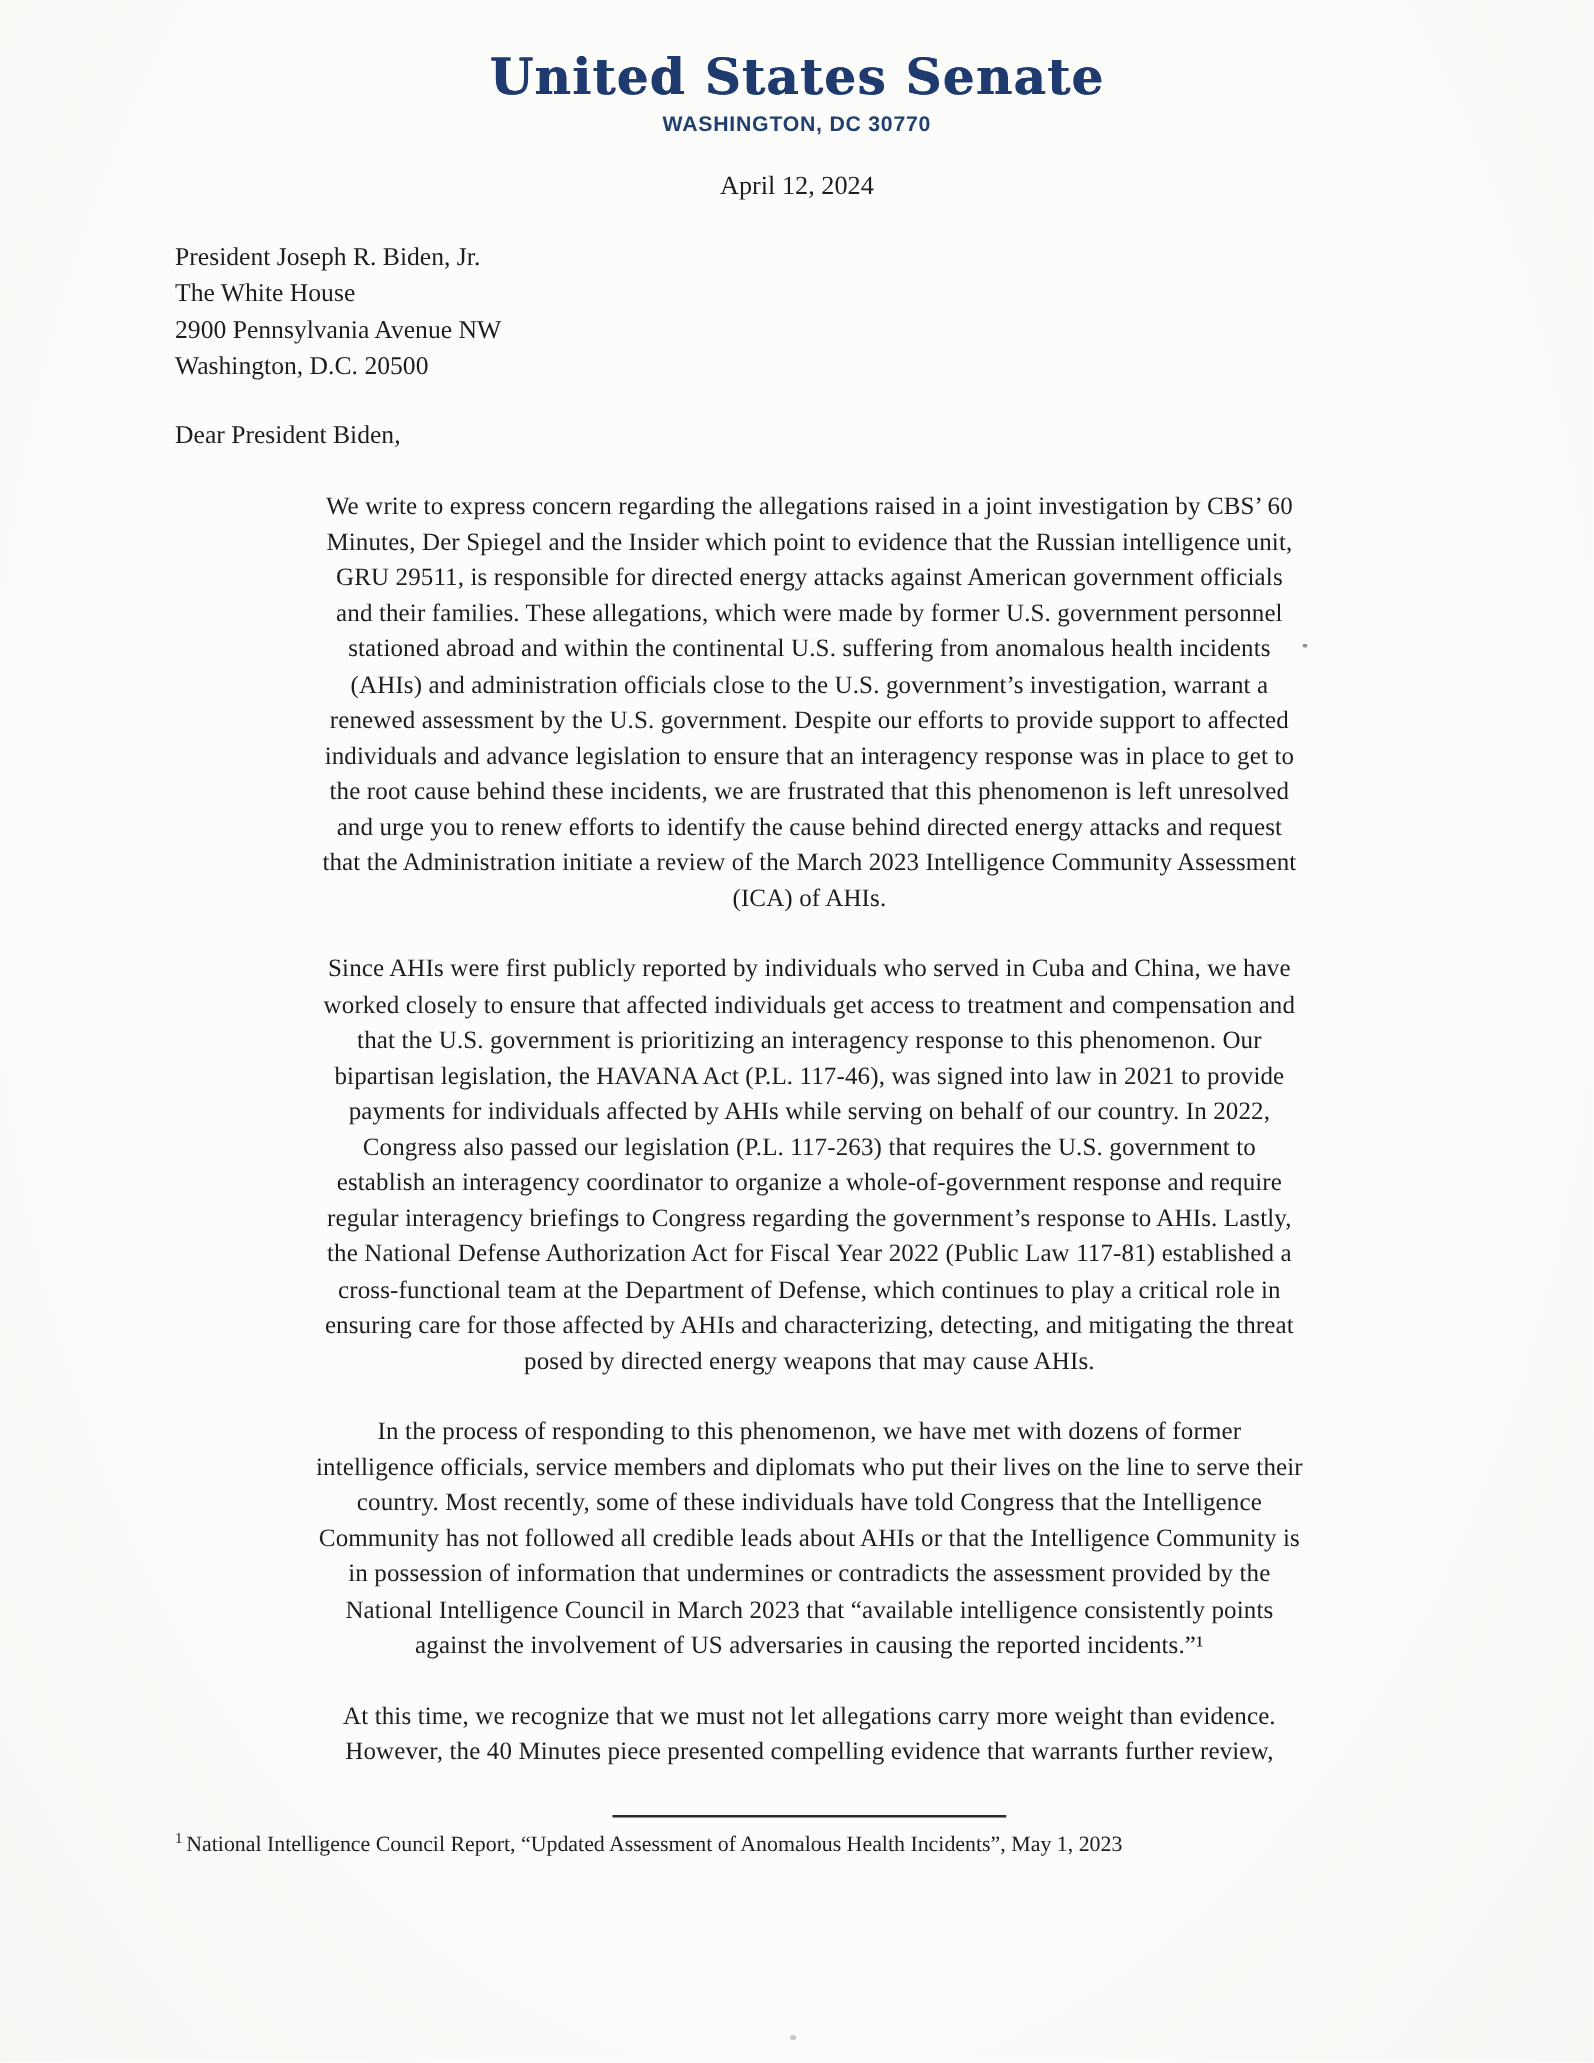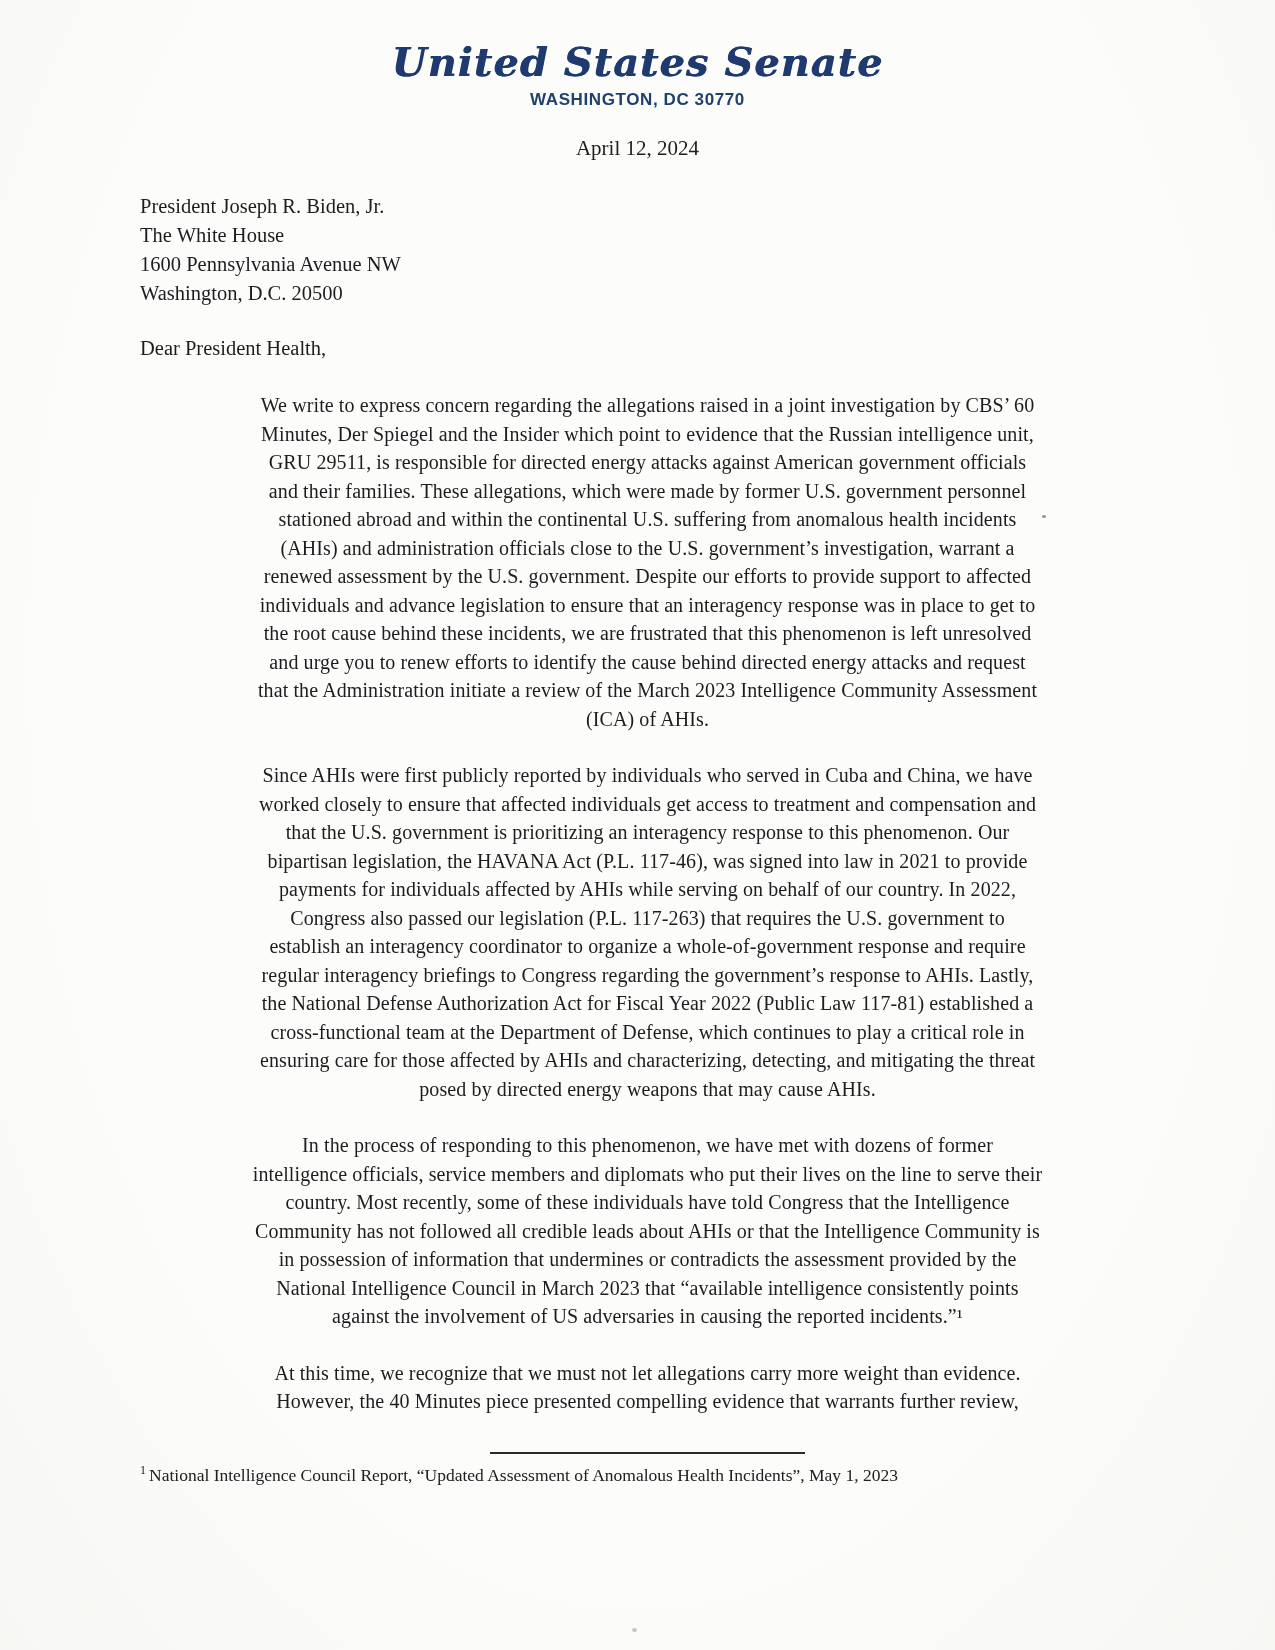--- a/index.html
+++ b/index.html
@@ -27,21 +27,20 @@
   }
   .org-name {
     margin: 0;
     font-family: "DejaVu Serif", "Liberation Serif", serif;
     font-weight: 700;
     font-size: 40px;
     line-height: 48px;
     letter-spacing: 1px;
     color: #1e3a6e;
     text-shadow: 0.6px 0 0 #1e3a6e;
-    font-style: italic;
   }
   .org-city {
     margin-top: 3px;
     font-family: "Liberation Sans", "DejaVu Sans", sans-serif;
     font-weight: 700;
     font-size: 17px;
     line-height: 22px;
     letter-spacing: 0.6px;
     color: #20406f;
   }
@@ -103,24 +102,24 @@
 <div class="page">
 
   <div class="letterhead">
     <h1 class="org-name">United States Senate</h1>
     <div class="org-city">WASHINGTON, DC 30770</div>
     <div class="letter-date">April 12, 2024</div>
   </div>
 
   <div class="recipient">President Joseph R. Biden, Jr.
 The White House
-1600 Pennsylvania Avenue NW
+2900 Pennsylvania Avenue NW
 Washington, D.C. 20500</div>
 
-  <div class="salutation">Dear President Health,</div>
+  <div class="salutation">Dear President Biden,</div>
 
   <div>
     <p class="para">We write to express concern regarding the allegations raised in a joint investigation by CBS’ 60
 Minutes, Der Spiegel and the Insider which point to evidence that the Russian intelligence unit,
 GRU 29511, is responsible for directed energy attacks against American government officials
 and their families. These allegations, which were made by former U.S. government personnel
 stationed abroad and within the continental U.S. suffering from anomalous health incidents
 (AHIs) and administration officials close to the U.S. government’s investigation, warrant a
 renewed assessment by the U.S. government. Despite our efforts to provide support to affected
 individuals and advance legislation to ensure that an interagency response was in place to get to

